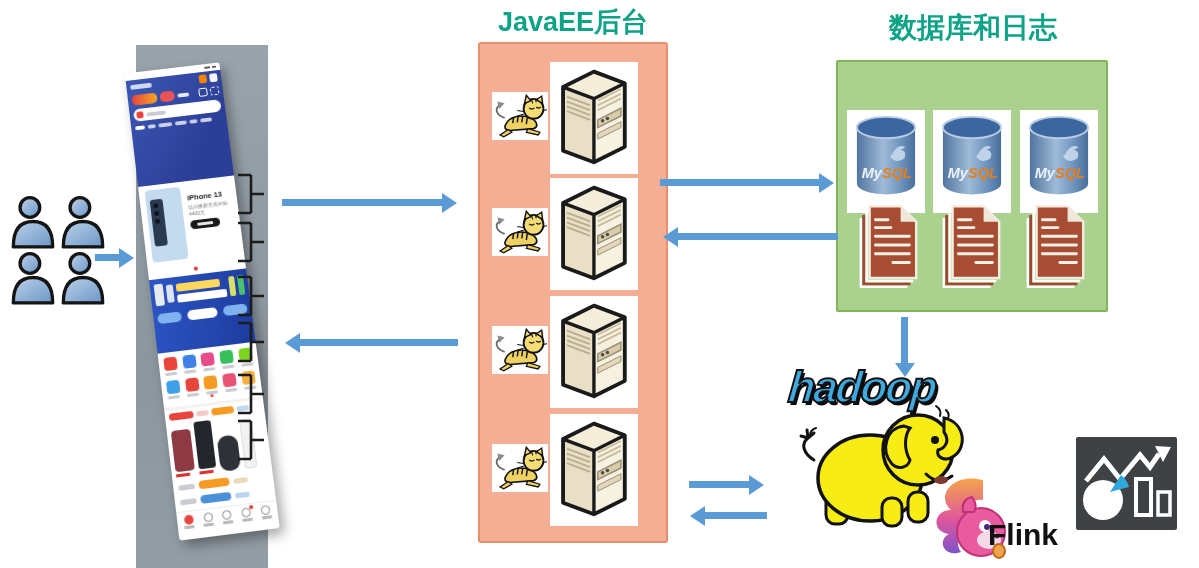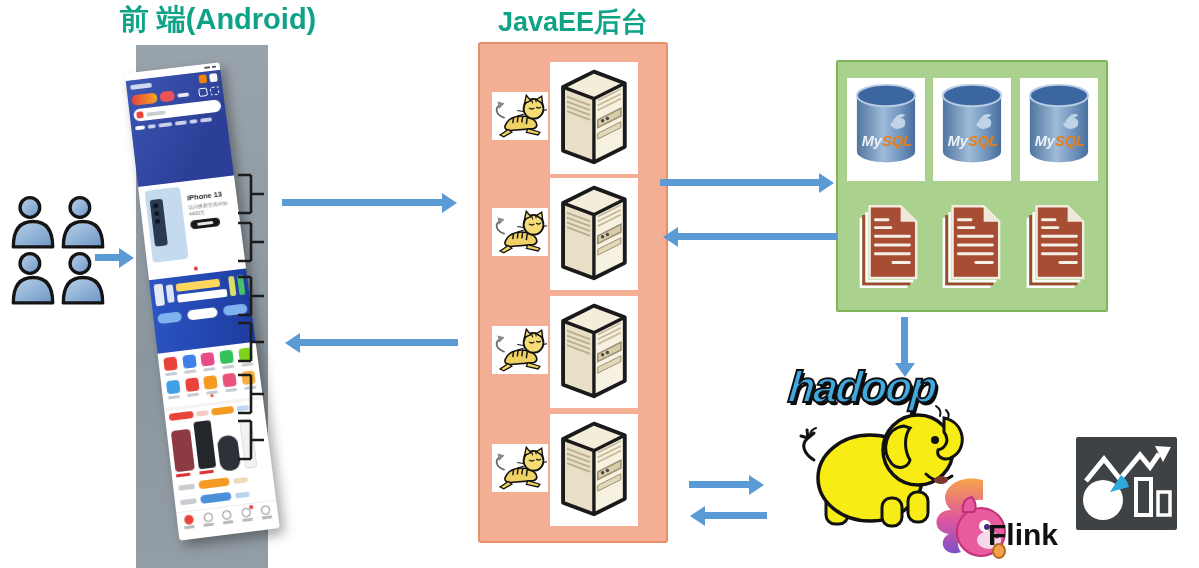--- a/index.html
+++ b/index.html
@@ -70,39 +70,39 @@
   #javaee-box { position:absolute; left:478px; top:42px; width:190px; height:501px;
     background:#F4AE93; border:2px solid #E78F6C; border-radius:3px; }
   .srv-row { position:absolute; left:0; width:100%; height:114px; }
   .cat-card { position:absolute; left:12px; top:30px; width:56px; height:48px; background:#fff; }
   .srv-card { position:absolute; left:70px; top:0; width:88px; height:112px; background:#fff; }
 
   
   #db-box { position:absolute; left:836px; top:60px; width:272px; height:252px;
     background:#ABD18F; border:2px solid #7FB556; border-radius:2px; }
   #mysql-row { position:absolute; top:16px; left:0; width:100%; display:flex; justify-content:space-evenly; }
-  .cyl-card { background:#fff; padding:2px; }
+  .cyl-card { background:#fff; padding:2px;margin-top:32px; }
   #docs-row { position:absolute; top:142px; left:0; width:100%; display:flex; justify-content:space-evenly; }
 
   
   #hadoop-word { position:absolute; left:758px; top:362px; width:208px; text-align:center;
     font-size:44px; font-weight:bold; font-style:italic; color:#3FA9E0; letter-spacing:-2px;
     -webkit-text-stroke:2px #101010; text-shadow:2.5px 2.5px 0 #0B0B0B; transform:skewX(-5deg); }
   #elephant { position:absolute; left:786px; top:398px; }
   #flink-logo { position:absolute; left:925px; top:474px; }
   #flink-label { position:absolute; left:988px; top:518px; font-size:30px; font-weight:600; color:#111; }
   #chart-icon { position:absolute; left:1076px; top:437px; width:101px; height:93px; background:#3E4245; border-radius:2px; }
 </style>
 </head>
 <body>
 
 <div id="stage">
 
-  <div id="front-title" class="sec-title">前 端(Android)</div>
   <div id="javaee-title" class="sec-title">JavaEE后台</div>
+  <div id="db-title" class="sec-title">数据库和日志</div>
 
   <div id="users">
     <svg viewBox="0 0 48 54">
       <defs>
           <linearGradient id="pg" x1="0" y1="0" x2="1" y2="1">
         <stop offset="0" stop-color="#BCD2EA"></stop>
             <stop offset="1" stop-color="#6C96C6"></stop>
           </linearGradient>
         </defs>
       <circle cx="21" cy="13" r="9.5" fill="url(#pg)" stroke="#141414" stroke-width="3.2"></circle>

